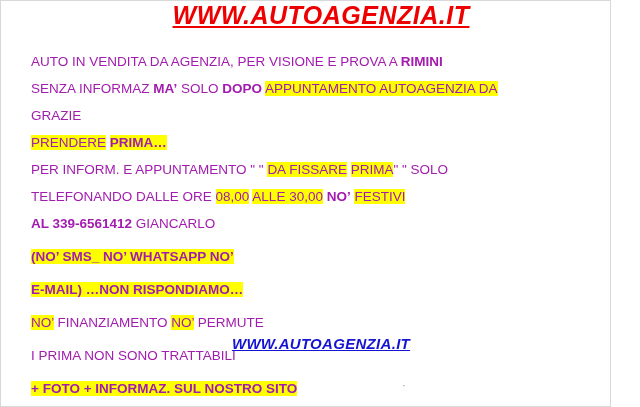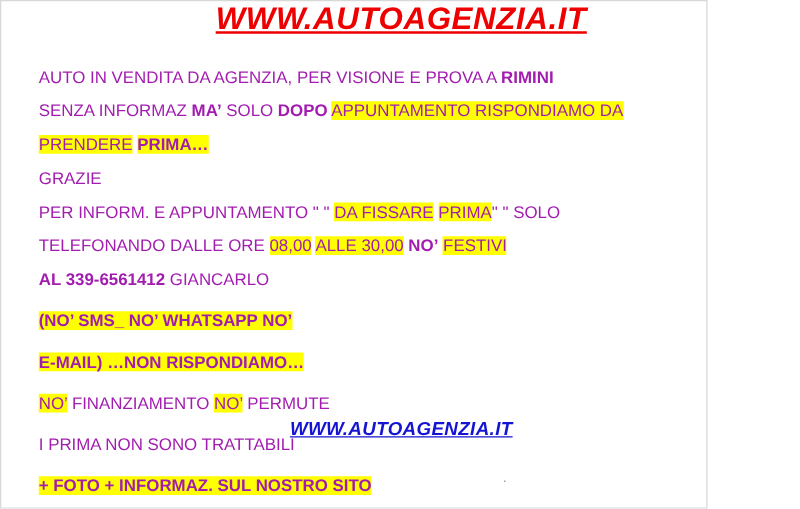--- a/index.html
+++ b/index.html
@@ -9,21 +9,21 @@
   body {
     width: 640px;
     height: 407px;
     background: #ffffff;
     font-family: "Liberation Sans", sans-serif;
     overflow: hidden;
     position: relative;
   }
   .page {
     position: relative;
-    width: 566px;
+    width: 611px;
     height: 407px;
     background: #ffffff;
     box-sizing: border-box;
     border: 1px solid #d8d8d8;
     text-decoration: underline;
   }
   .overlay-banner {
     position: absolute;
     top: 0px;
     left: 0px;
@@ -86,23 +86,23 @@
 </style>
 </head>
 <body>
 
 <div class="page">
 
   <div class="overlay-banner">WWW.AUTOAGENZIA.IT</div>
 
   <div class="body-text" id="body-text">
       <div class="line" id="line-1"><span>AUTO IN VENDITA DA AGENZIA, PER VISIONE E PROVA A </span><span class="b">RIMINI</span></div>
-      <div class="line" id="line-2"><span>SENZA INFORMAZ </span><span class="b">MA’</span><span> SOLO </span><span class="b">DOPO</span><span> </span><span class="hl">APPUNTAMENTO RISPONDIAMO DA</span></div>
+      <div class="line" id="line-2"><span>SENZA INFORMAZ </span><span class="b">MA’</span><span> SOLO </span><span class="b">DOPO</span><span> </span><span class="hl">APPUNTAMENTO AUTOAGENZIA DA</span></div>
+      <div class="line" id="line-4"><span>GRAZIE</span></div>
       <div class="line" id="line-3"><span class="hl">PRENDERE</span><span> </span><span class="hl b">PRIMA…</span></div>
-      <div class="line" id="line-4"><span>GRAZIE</span></div>
       <div class="line" id="line-5"><span>PER INFORM. E APPUNTAMENTO " " </span><span class="hl">DA FISSARE</span><span> </span><span class="hl">PRIMA</span><span>" " SOLO</span></div>
       <div class="line" id="line-6"><span>TELEFONANDO DALLE ORE </span><span class="hl">08,00</span><span> </span><span class="hl">ALLE 30,00</span><span>  </span><span class="b">NO’</span><span> </span><span class="hl">FESTIVI</span></div>
       <div class="line" id="line-7"><span class="b">AL 339-6561412</span><span> GIANCARLO</span></div>
       <div class="gap-sm"></div>
       <div class="line" id="line-8"><span class="hl b">(NO’ SMS_ NO’ WHATSAPP NO’</span></div>
       <div class="gap-sm"></div>
       <div class="line" id="line-9"><span class="hl b">E-MAIL) …NON RISPONDIAMO…</span></div>
       <div class="gap-sm"></div>
       <div class="line" id="line-10"><span class="hl">NO’</span><span> FINANZIAMENTO </span><span class="hl">NO’</span><span> PERMUTE</span></div>
       <div class="gap-sm"></div>

